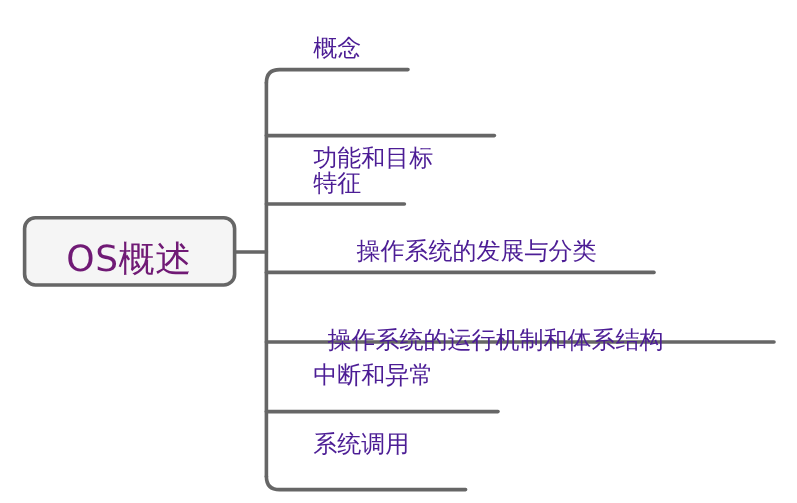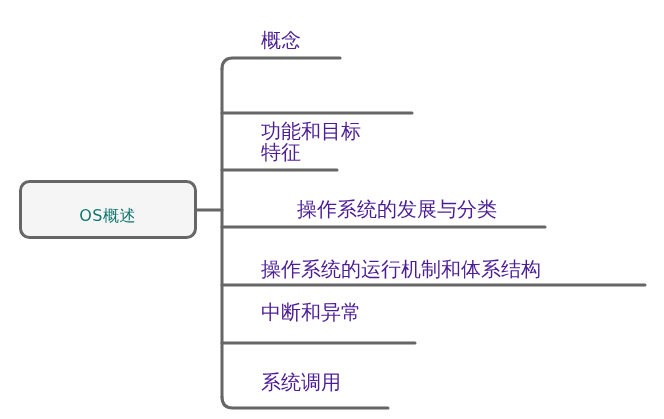--- a/index.html
+++ b/index.html
@@ -35,22 +35,22 @@
   }
   .root-label {
     position: absolute;
     left: 19px;
     top: 180px;
     width: 177px;
     height: 72px;
     display: flex;
     align-items: center;
     justify-content: center;
-    font-size: 16px;
-    color: #0f766e;
+    font-size: 30px;
+    color: #701a75;
     letter-spacing: 0.5px;
     white-space: nowrap;
   }
   .branch-label {
     position: absolute;
     left: 261px;
     font-size: 20px;
     color: #4c1d95;
     white-space: nowrap;
     line-height: 1;
@@ -78,19 +78,19 @@
     </g>
   </svg>
 
   <div class="node-label-layer">
     <div class="root-label">OS概述</div>
     <div id="branch-labels">
         <div class="branch-label" style="top: 30px;">概念</div>
         <div class="branch-label" style="top: 73px; margin-top: 48px;">功能和目标</div>
         <div class="branch-label" style="top: 142px;">特征</div>
         <div class="branch-label" style="top: 199px; margin-left: 36px;">操作系统的发展与分类</div>
-        <div class="branch-label" style="top: 259px;">操作系统的运行机制和体系结构</div>
+        <div class="branch-label" style="top: 273px; margin-left: 12px;">操作系统的运行机制和体系结构</div>
         <div class="branch-label" style="top: 302px;">中断和异常</div>
-        <div class="branch-label" style="top: 372px;">系统调用</div>
+        <div class="branch-label" style="top: 360px;">系统调用</div>
       </div>
   </div>
 
 </div>
 
 </body></html>

